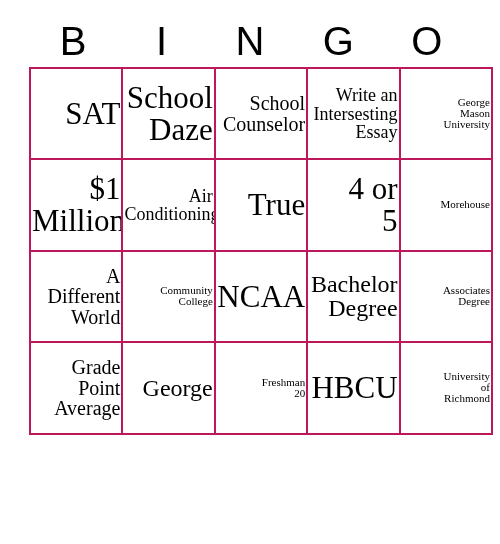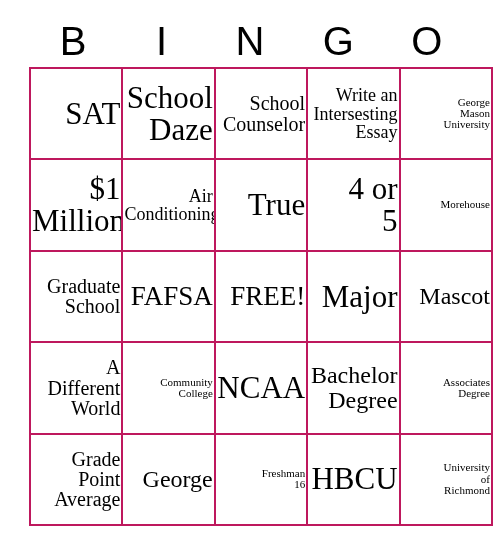--- a/index.html
+++ b/index.html
@@ -127,38 +127,20 @@
         <td class="fs-xxl">
             <span class="cell-text">4 or
 5</span>
           </td>
         <td class="fs-sm">
             <span class="cell-text">Morehouse</span>
           </td>
       </tr>
       <tr>
         <td class="fs-md">
-            <span class="cell-text">Graduate
-School</span>
-          </td>
-        <td class="fs-xl">
-            <span class="cell-text">FAFSA</span>
-          </td>
-        <td class="fs-xl">
-            <span class="cell-text">FREE!</span>
-          </td>
-        <td class="fs-xxl">
-            <span class="cell-text">Major</span>
-          </td>
-        <td class="fs-lg">
-            <span class="cell-text">Mascot</span>
-          </td>
-      </tr>
-      <tr>
-        <td class="fs-md">
             <span class="cell-text">A
 Different
 World</span>
           </td>
         <td class="fs-sm">
             <span class="cell-text">Community
 College</span>
           </td>
         <td class="fs-xxl">
             <span class="cell-text">NCAA</span>
@@ -176,21 +158,21 @@
         <td class="fs-md">
             <span class="cell-text">Grade
 Point
 Average</span>
           </td>
         <td class="fs-lg">
             <span class="cell-text">George</span>
           </td>
         <td class="fs-sm">
             <span class="cell-text">Freshman
-16</span>
+20</span>
           </td>
         <td class="fs-xxl">
             <span class="cell-text">HBCU</span>
           </td>
         <td class="fs-sm">
             <span class="cell-text">University
 of
 Richmond</span>
           </td>
       </tr>

